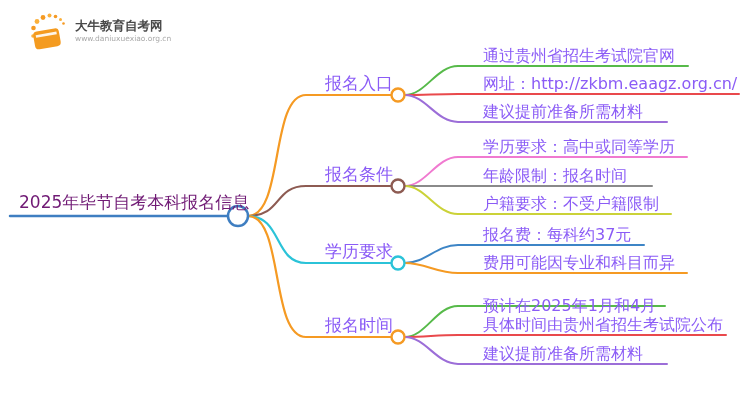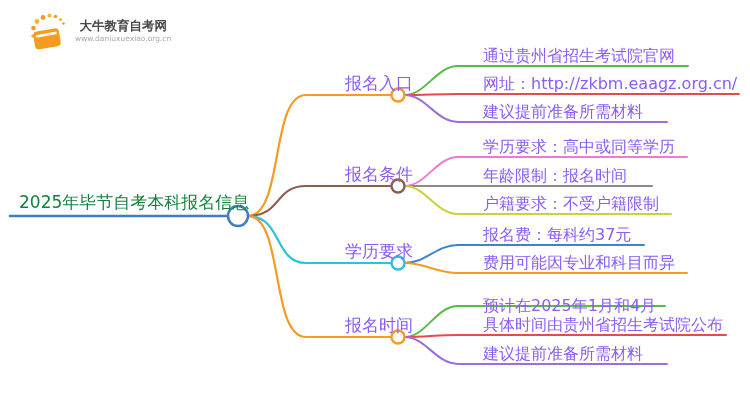--- a/index.html
+++ b/index.html
@@ -6,25 +6,25 @@
   body{
     width:750px;height:410px;position:relative;background:#ffffff;
     font-family:"DejaVu Sans","Liberation Sans",sans-serif;
     overflow:hidden;
   }
   .mindmap-svg{position:absolute;left:0;top:0;}
   .mindmap-svg path{fill:none;stroke-linecap:round;}
   .node-label{
     position:absolute;color:#8b5cf6;white-space:nowrap;cursor:default;
   }
-  .root-label{left:19px;top:192px;font-size:17px;line-height:21px;color:#15803d;}
-  .branch-label{left:325px;font-size:17px;line-height:20px;margin-left:20px;}
+  .root-label{left:19px;top:192px;font-size:17px;line-height:21px;color:#701a75;}
+  .branch-label{left:325px;font-size:17px;line-height:20px;}
   .child-label{left:483px;font-size:16px;line-height:19px;}
   
-  .logo{position:absolute;left:26px;top:10px;display:flex;align-items:center;text-align:center;}
+  .logo{position:absolute;left:26px;top:10px;display:flex;align-items:center;}
   .logo-icon{width:44px;height:42px;flex:0 0 auto;}
   .logo-text{margin-left:5px;}
   .logo-title{font-size:12.5px;font-weight:bold;color:#4a4a4a;line-height:15px;}
   .logo-url{font-size:7.5px;color:#a9a9a9;line-height:10px;margin-top:1px;}
 </style>
 </head>
 <body>
 
 <svg class="mindmap-svg" width="750" height="410" viewBox="0 0 750 410">
 

